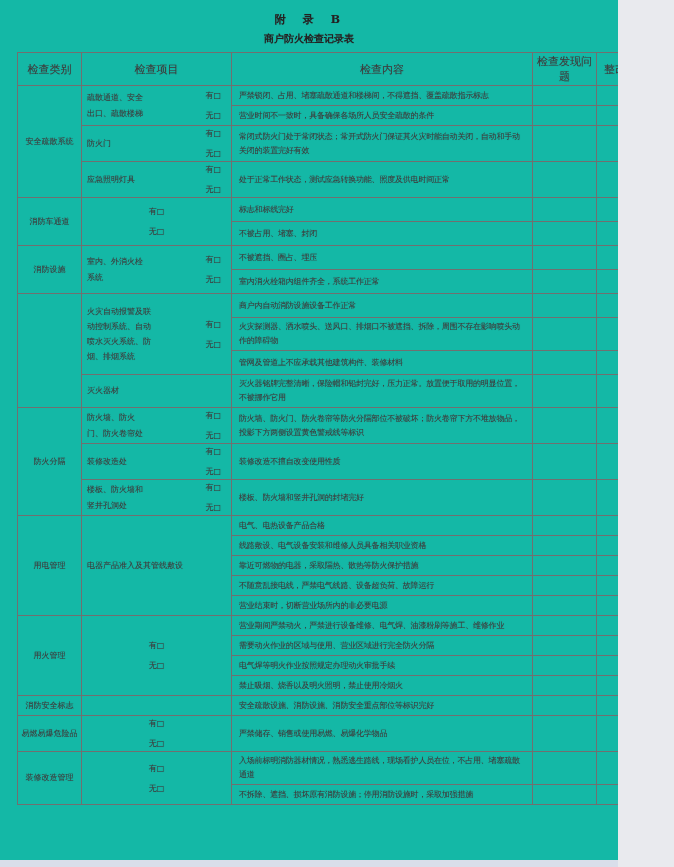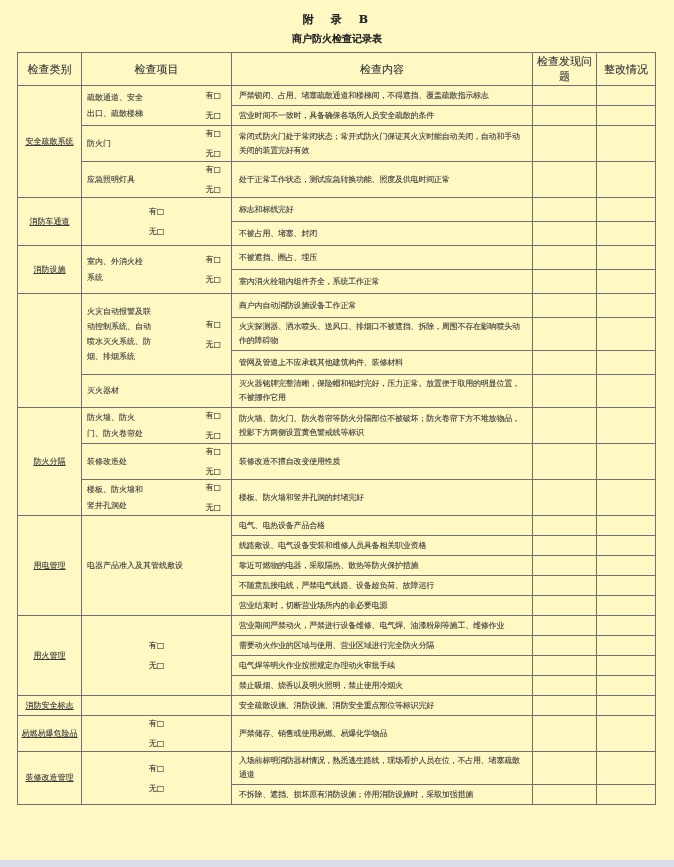--- a/index.html
+++ b/index.html
@@ -1,31 +1,31 @@
 <!DOCTYPE html>
 <html><head>
 <meta charset="utf-8">
 <style>
   html,body{margin:0;padding:0;background:#e9eaee;}
   .page{
-    position:relative;width:674px;height:867px;background:#fef9c3;overflow:hidden;
+    position:relative;width:618px;height:867px;background:#14b8a6;overflow:hidden;
     font-family:"DejaVu Serif","Liberation Serif",serif;color:#3c3c3c;
     text-shadow:0 0 .7px rgba(70,70,70,.45);
   }
   .titles{text-align:center;color:#222;}
   .t1{padding-top:12px;font-size:11px;font-weight:bold;letter-spacing:3px;}
   .t2{margin-top:5px;font-size:10px;font-weight:bold;}
   .t3{margin-top:5px;font-size:10px;font-weight:bold;font-family:Liberation Serif, serif;}
   .caption{margin-top:13px;text-align:center;font-size:9.5px;font-weight:bold;color:#222;}
   .unit{margin-top:11px;margin-left:37px;font-size:9px;}
   table{border-collapse:collapse;table-layout:fixed;margin:6px 0 0 17px;width:638px;}
   td,th{border:1px solid #707070;vertical-align:middle;overflow:hidden;}
   th{font-size:11px;font-weight:normal;height:24px;text-align:center;padding:1px;}
   tr{height:20px;} tr.h24{height:24px;} tr.h26{height:26px;} tr.h34{height:34px;}
-  .cat{font-size:8px;text-align:center;line-height:1.75;padding:2px 3px;text-decoration:underline;}
+  .cat{font-size:8px;text-align:center;line-height:1.75;padding:2px 3px;}
   .content{font-size:8px;line-height:1.75;padding:2px 7px;text-align:left;letter-spacing:-0.2px;}
   .itemcell{font-size:8px;padding:2px 5px;}
   .iwrap{display:flex;align-items:center;justify-content:space-between;}
   .itxt{width:62px;line-height:1.9;}
   .wide .itxt{width:auto;}
   .c2 .itxt{width:66px;}
   .cb{display:flex;flex-direction:column;gap:9px;padding-right:5px;white-space:nowrap;}
   .cbonly .iwrap{justify-content:center;}
   .cbonly .cb{padding-right:0;}
   .empty-cell{min-width:0;}

